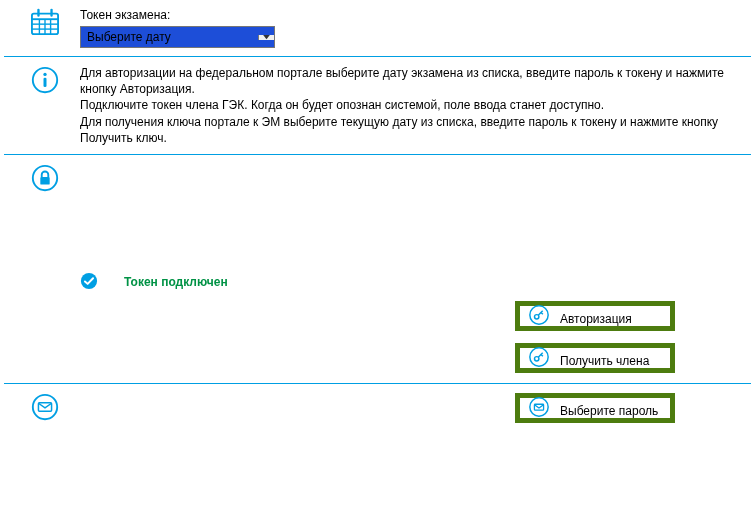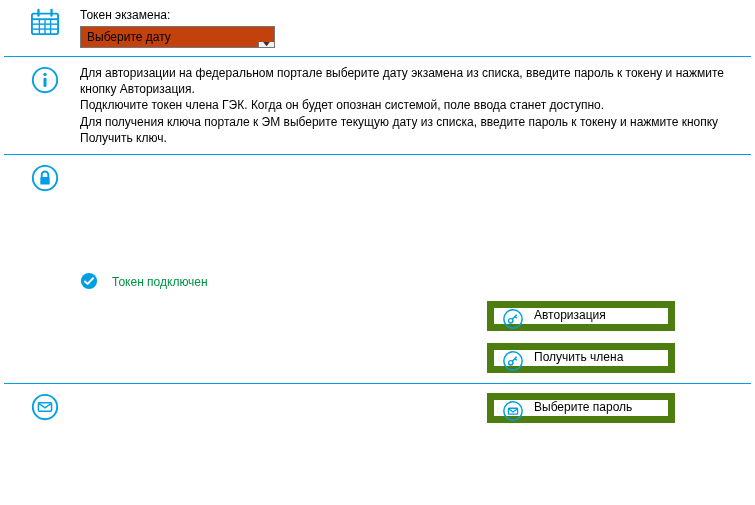--- a/index.html
+++ b/index.html
@@ -28,23 +28,23 @@
     border: none;
     border-top: 1.5px solid #009fe3;
     margin: 0 4px;
   }
   .label {
     color: #000;
     margin-bottom: 4px;
   }
   .select-wrap {
     display: inline-flex;
-    align-items: flex-end;
+    align-items: center;
     border: 1px solid #767676;
-    background: #c2410c;
+    background: #1d4ed8;
     height: 22px;
     width: 195px;
   }
   .select-wrap .sel-text {
     flex: 1;
     padding: 2px 6px;
     line-height: 16px;
   }
   .select-wrap .sel-btn {
     width: 16px;
@@ -60,38 +60,39 @@
     width: 575px;
     height: 22px;
     border: 1px solid #767676;
     padding: 2px 4px;
     font-family: inherit;
     font-size: 12px;
   }
   .status-row {
     display: flex;
     align-items: center;
-    gap: 14px;
+    gap: 26px;
     padding: 18px 30px 4px 80px;
+    font-weight: bold;
   }
   .status-text { color: #009245; font-size: 12px; }
   .btncol {
     display: flex;
     flex-direction: column;
     gap: 12px;
     align-items: flex-end;
     padding: 4px 80px 10px 30px;
   }
   .btn {
-    width: 188px;
+    width: 160px;
     height: 30px;
     background: #fff;
-    border: 7px solid #4d7c0f;
-    display: flex;
-    align-items: flex-start;
+    border: 5px solid #4d7c0f;
+    display: flex;
+    align-items: flex-end;
     gap: 10px;
     padding: 0 8px;
     font-family: inherit;
     font-size: 12px;
     cursor: pointer;
   }
   .btn .bicon {
     width: 22px; height: 22px; flex-shrink: 0;
     display: flex; align-items: center; justify-content: center;
   }

